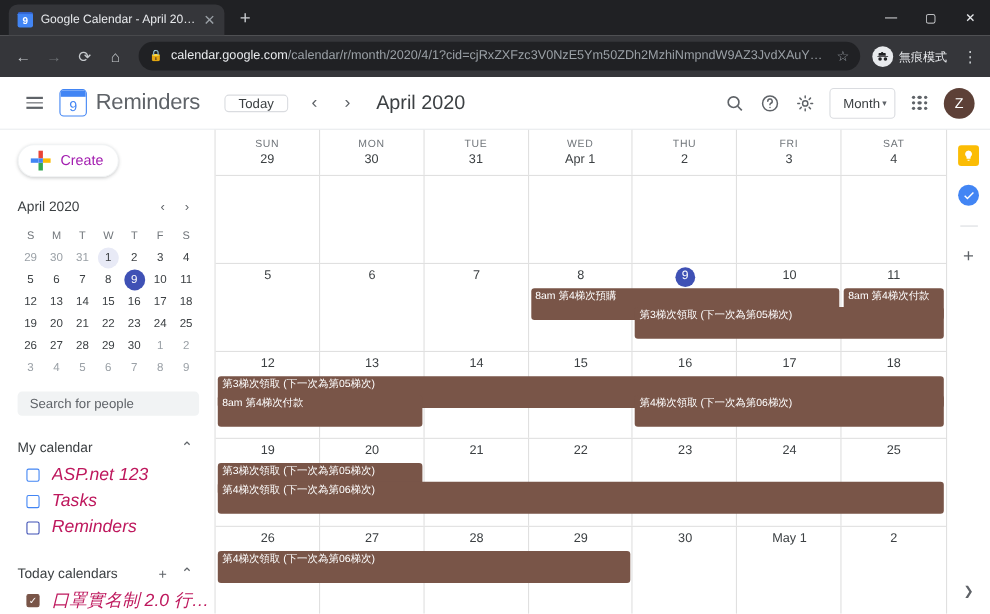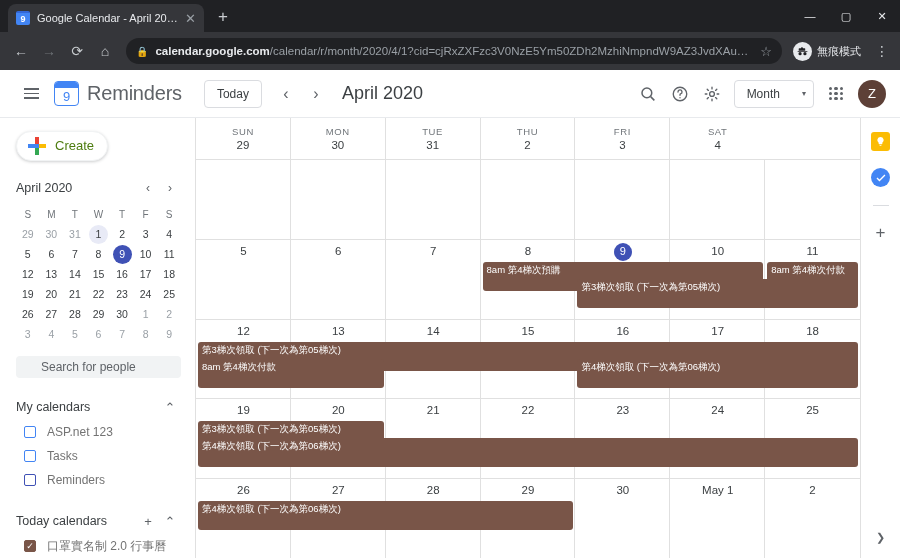--- a/index.html
+++ b/index.html
@@ -55,21 +55,21 @@
   .omnibox {
     flex: 1; height: 26px; background: #202124; border-radius: 13px;
     display: flex; align-items: center; padding: 0 10px; gap: 7px;
     margin: 0 6px; overflow: hidden;
   }
   .lock { font-size: 10px; color: #9aa0a6; flex: 0 0 auto; }
   .url {
     font-size: 11.5px; color: #9aa0a6; white-space: nowrap; overflow: hidden;
     flex: 1; text-overflow: ellipsis;
   }
-  .url b { color: #e8eaed; font-weight: bold; }
+  .url b { color: #e8eaed; font-weight: normal; }
   .star { color: #9aa0a6; font-size: 13px; flex: 0 0 auto; }
   .incognito {
     display: flex; align-items: center; gap: 5px; padding: 2px 9px 2px 3px;
     border-radius: 13px; flex: 0 0 auto;
   }
   .incog-ico {
     width: 19px; height: 19px; border-radius: 50%; background: #e8eaed;
     display: flex; align-items: center; justify-content: center;
     font-size: 11px; color: #202124;
   }
@@ -97,37 +97,37 @@
     content: ''; position: absolute; top: 0; left: 0; right: 0; height: 6px;
     background: #4285f4;
   }
   .logo-ico i {
     font-style: normal; font-size: 13px; color: #4285f4; font-weight: 500;
     margin-top: 5px;
   }
   .logo-txt { font-size: 20px; color: #5f6368; letter-spacing: -0.2px; }
   .today-btn {
     margin-left: 22px; border: 1px solid #dadce0; border-radius: 4px;
-    height: 28px; padding: 0 12px; display: flex; align-items: center;
+    height: 16px; padding: 0 12px; display: flex; align-items: center;
     font-size: 12px; color: #3c4043; background: #fff;
   }
   .arrbtn {
     width: 28px; height: 28px; display: flex; align-items: center;
     justify-content: center; color: #5f6368; font-size: 16px;
   }
   .nav-arrows { display: flex; margin-left: 10px; gap: 2px; }
   .month-title { font-size: 18px; color: #3c4043; margin-left: 12px; white-space: nowrap; }
   .hspacer { flex: 1; }
   .hicon {
     width: 32px; height: 32px; display: flex; align-items: center;
     justify-content: center; color: #5f6368; flex: 0 0 32px;
   }
   .view-select {
     border: 1px solid #dadce0; border-radius: 4px; height: 28px;
-    padding: 0 7px 0 12px; display: flex; align-items: center; gap: 22px;
+    padding: 0 7px 0 12px; display: flex; align-items: center; gap: 2px;
     font-size: 12px; color: #3c4043; margin: 0 6px;
   }
   .caret { font-size: 8px; color: #5f6368; }
   .grid-ico {
     width: 32px; height: 32px; display: grid; grid-template-columns: repeat(3,1fr);
     grid-template-rows: repeat(3,1fr); gap: 2px; padding: 9px; flex: 0 0 32px;
   }
   .grid-ico span { background: #5f6368; border-radius: 50%; }
   .avatar {
     width: 28px; height: 28px; border-radius: 50%; background: #5d4037;
@@ -148,21 +148,21 @@
     align-items: center; gap: 9px; padding-left: 11px;
     box-shadow: 0 1px 3px rgba(60,64,67,.25);
   }
   .gplus { position: relative; width: 18px; height: 18px; flex: 0 0 18px; }
   .gplus b { position: absolute; display: block; }
   .gplus b:nth-child(1) { left: 7px; top: 0; width: 4px; height: 7px; background: #ea4335; }
   .gplus b:nth-child(2) { left: 7px; top: 11px; width: 4px; height: 7px; background: #34a853; }
   .gplus b:nth-child(3) { left: 0; top: 7px; width: 7px; height: 4px; background: #4285f4; }
   .gplus b:nth-child(4) { left: 11px; top: 7px; width: 7px; height: 4px; background: #fbbc04; }
   .gplus b:nth-child(5) { left: 7px; top: 7px; width: 4px; height: 4px; background: #4285f4; }
-  .create-label { font-size: 13px; color: #4d7c0f; }
+  .create-label { font-size: 13px; color: #a21caf; }
 
   .mini-cal { padding: 16px 14px 0 16px; }
   .mini-head { display: flex; align-items: center; margin-bottom: 6px; }
   .mini-title { font-size: 12.5px; color: #3c4043; flex: 1; }
   .mini-arr {
     width: 22px; height: 22px; display: flex; align-items: center;
     justify-content: center; color: #5f6368; font-size: 12px;
   }
   .mini-grid {
     display: grid; grid-template-columns: repeat(7, 1fr); row-gap: 1px;
@@ -177,21 +177,21 @@
     background: #3f51b5; color: #fff; border-radius: 50%;
     width: 19px; height: 19px; margin: 0 auto;
   }
   .mini-grid .sel {
     background: #e8eaf6; color: #3c4043; border-radius: 50%;
     width: 19px; height: 19px; margin: 0 auto;
   }
 
   .people-search {
     margin: 12px 14px 0 16px; height: 30px; background: #f1f3f4;
-    border-radius: 4px; display: flex; align-items: center; padding: 0 25px;
+    border-radius: 4px; display: flex; align-items: center; padding: 0 11px;
   }
   .people-search span { font-size: 12px; color: #5f6368; }
 
   .cal-section { margin-top: 16px; }
   .cal-sec-head {
     display: flex; align-items: center; padding: 0 14px 0 16px; height: 26px;
   }
   .cal-sec-title { font-size: 12.5px; color: #3c4043; flex: 1; }
   .sec-ico {
     width: 22px; height: 22px; display: flex; align-items: center;
@@ -203,22 +203,23 @@
   }
   .cbox {
     width: 12px; height: 12px; border: 1.8px solid #4285f4; border-radius: 2px;
     flex: 0 0 12px; display: flex; align-items: center; justify-content: center;
   }
   .cbox.checked { background: #795548; border-color: #795548; }
   .cbox.checked::after {
     content: '✓'; color: #fff; font-size: 9px; line-height: 1;
   }
   .cal-name {
-    font-size: 12px; color: #737373; white-space: nowrap; overflow: hidden;
+    font-size: 16px; color: #be185d; white-space: nowrap; overflow: hidden;
     text-overflow: ellipsis;
+    font-style: italic;
   }
 
   
   .main { flex: 1; display: flex; flex-direction: column; min-width: 0; border-left: 1px solid #e0e0e0; }
   .dow-row {
     display: grid; grid-template-columns: repeat(7, 1fr); flex: 0 0 42px;
     border-bottom: 1px solid #e0e0e0;
   }
   .dow-cell {
     display: flex; flex-direction: column; align-items: center;
@@ -453,21 +454,21 @@
               <div class="out">9</div>
             </div>
         </div>
 
         <div class="people-search">
           <span>Search for people</span>
         </div>
 
         <div class="cal-section">
           <div class="cal-sec-head">
-            <span class="cal-sec-title">My calendars</span>
+            <span class="cal-sec-title">My calendar</span>
             <span class="sec-ico">⌃</span>
           </div>
           <div id="my-cal-list">
               <div class="cal-item">
                 <span class="cbox" style="border-color: rgb(66, 133, 244);"></span>
                 <span class="cal-name">ASP.net 123</span>
               </div>
               <div class="cal-item">
                 <span class="cbox" style="border-color: rgb(66, 133, 244);"></span>
                 <span class="cal-name">Tasks</span>
@@ -500,20 +501,24 @@
               <div class="dow-name">SUN</div>
               <div class="dow-num">29</div>
             </div>
             <div class="dow-cell">
               <div class="dow-name">MON</div>
               <div class="dow-num">30</div>
             </div>
             <div class="dow-cell">
               <div class="dow-name">TUE</div>
               <div class="dow-num">31</div>
+            </div>
+            <div class="dow-cell">
+              <div class="dow-name">WED</div>
+              <div class="dow-num">Apr 1</div>
             </div>
             <div class="dow-cell">
               <div class="dow-name">THU</div>
               <div class="dow-num">2</div>
             </div>
             <div class="dow-cell">
               <div class="dow-name">FRI</div>
               <div class="dow-num">3</div>
             </div>
             <div class="dow-cell">

